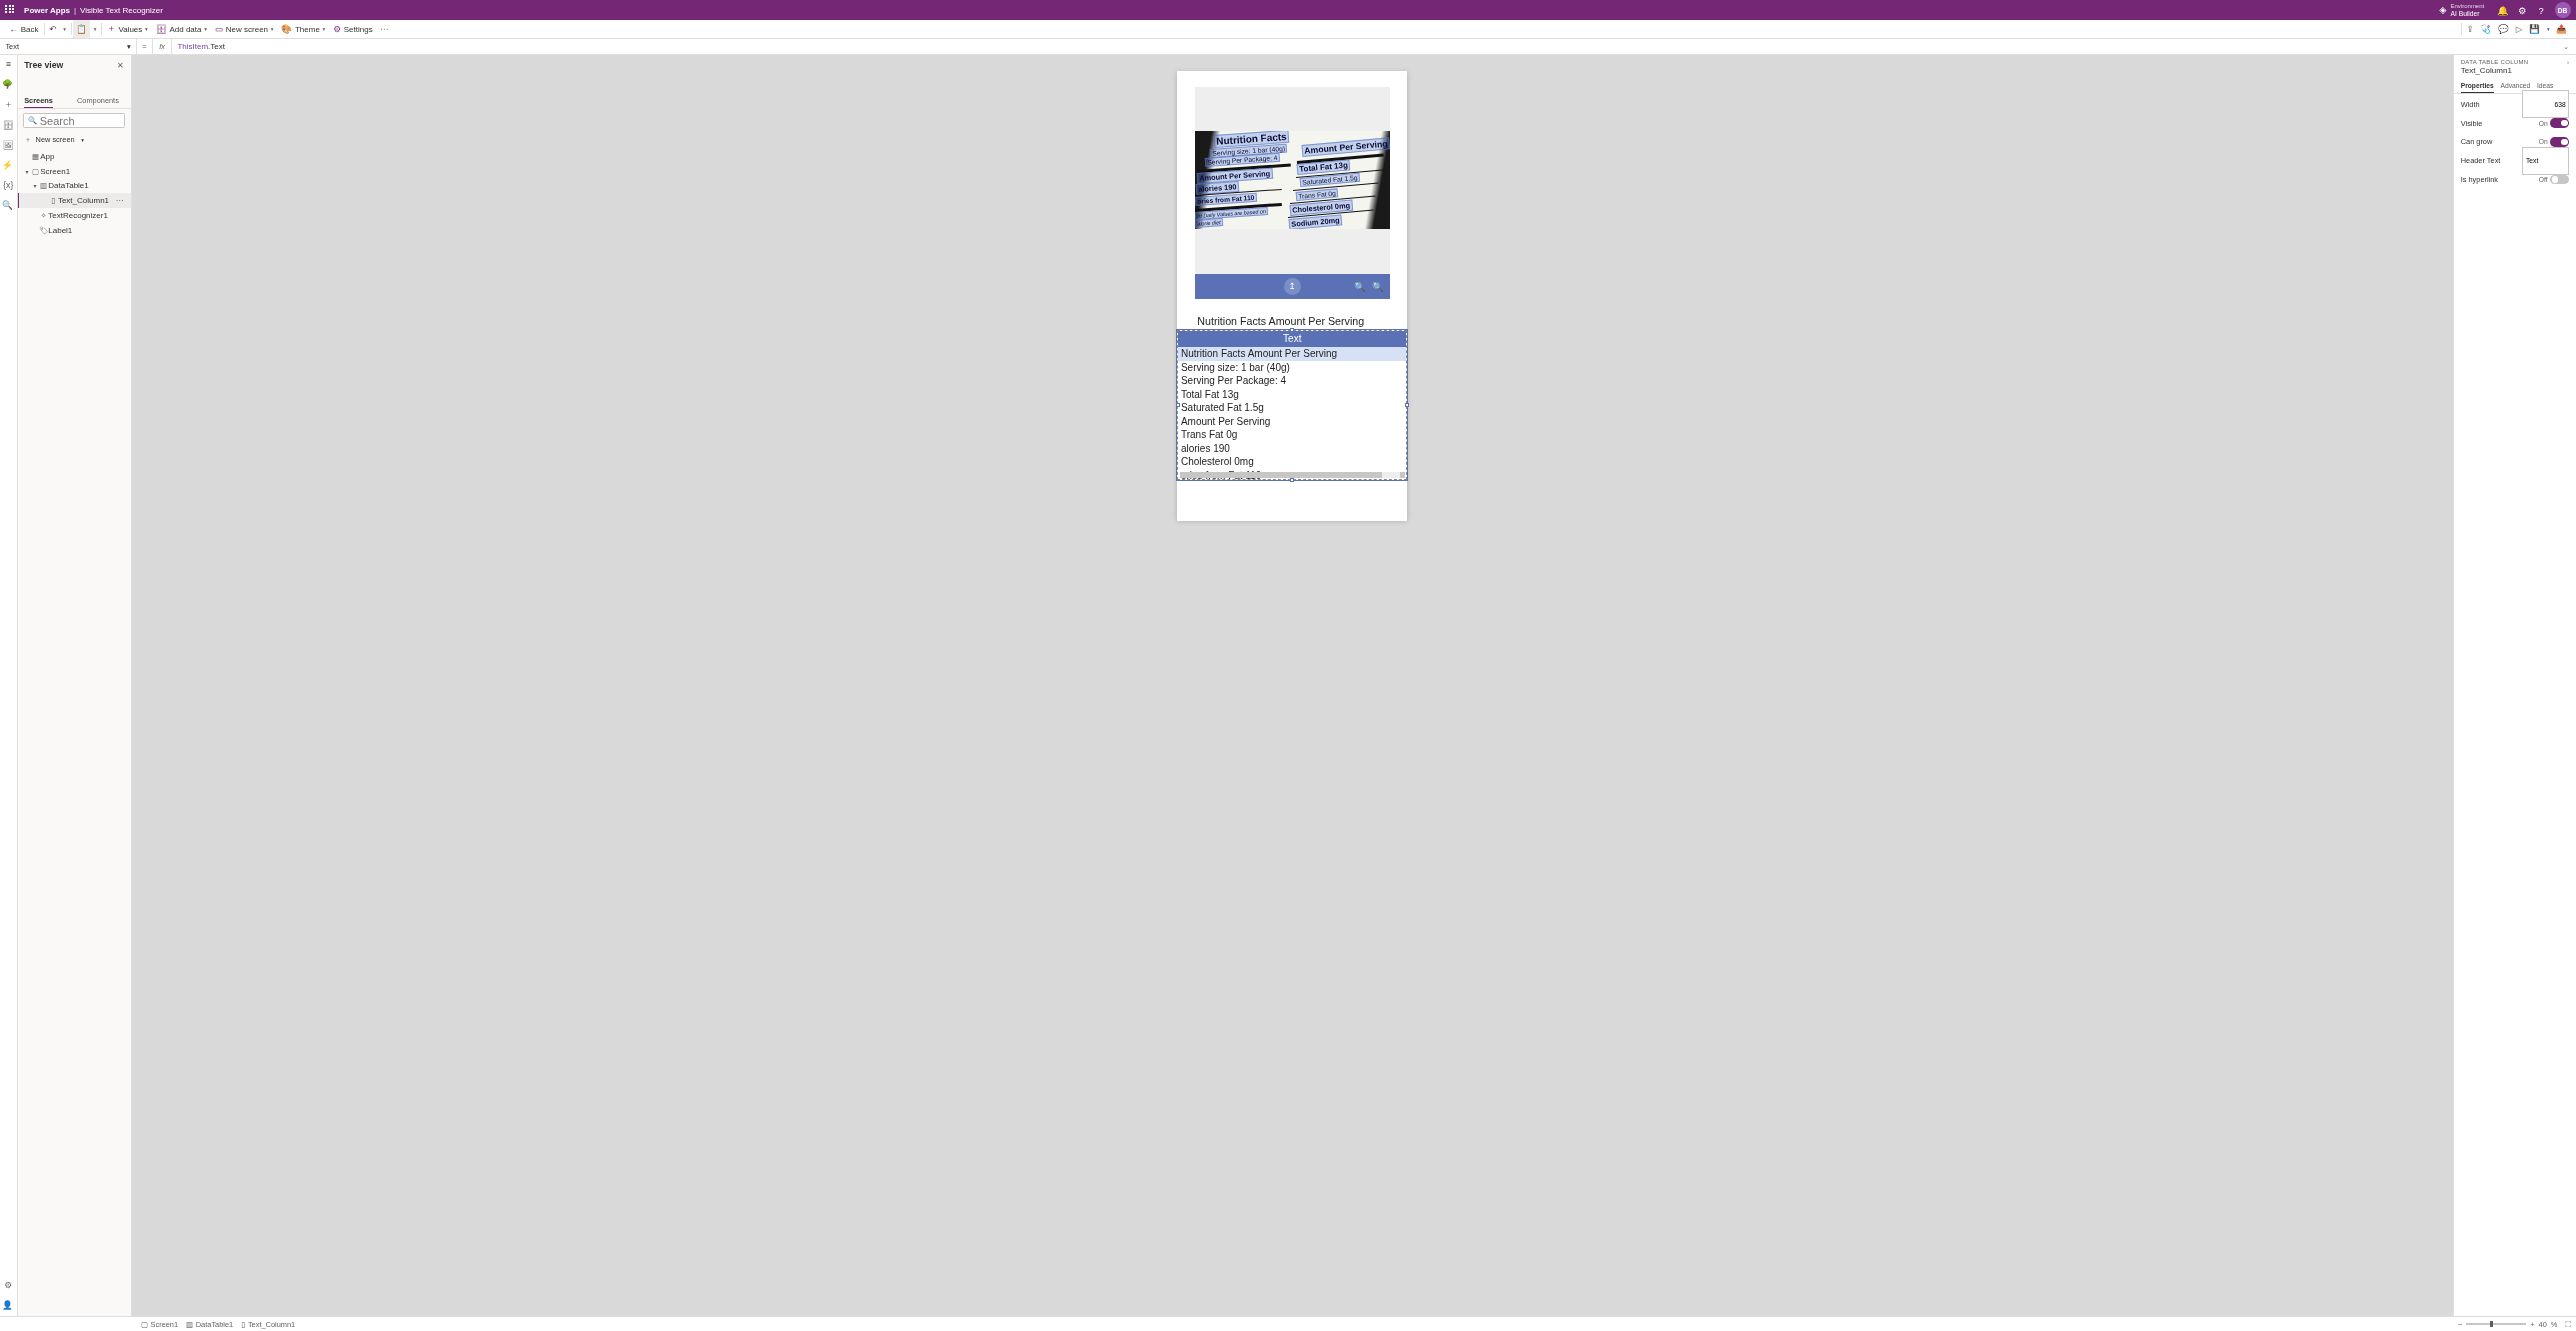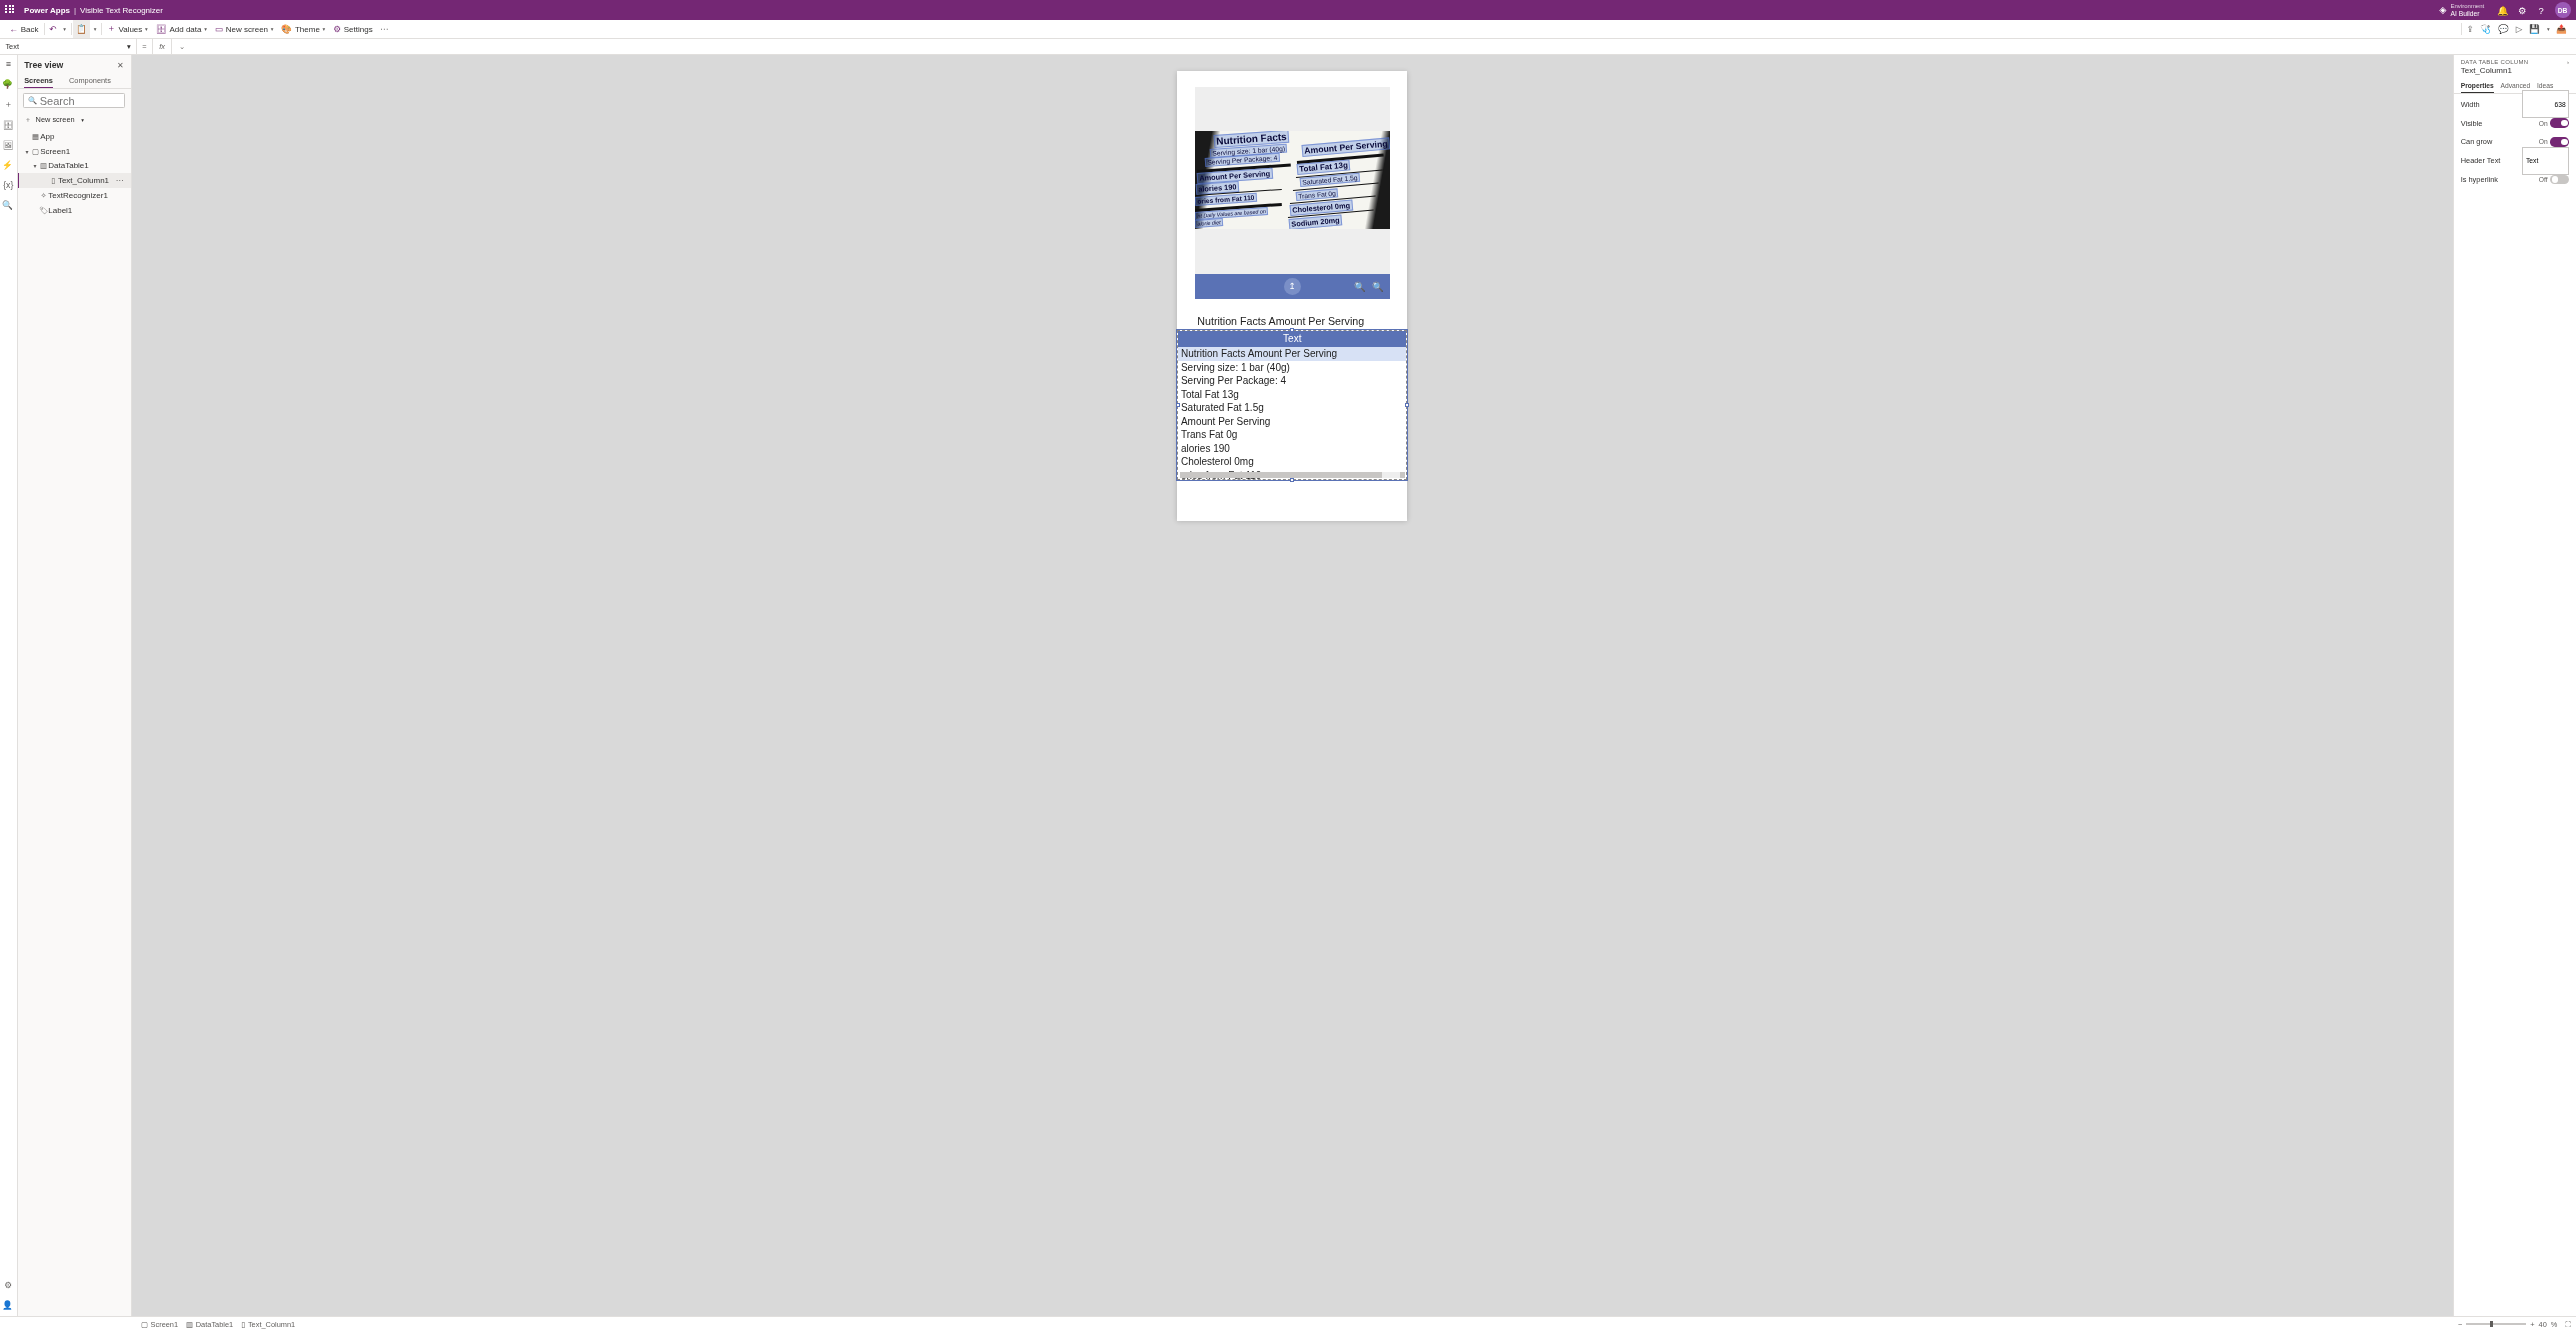--- a/index.html
+++ b/index.html
@@ -82,21 +82,21 @@
 .leftrail .bottom { margin-top: auto; margin-bottom: 5.4px; display:flex; flex-direction:column; gap:9.4px; align-items:center;}
 
 
 .treepanel {
   width: 114px; background: #faf9f8; border-right: 0.7px solid #e1dfdd;
   display: flex; flex-direction: column; font-size: 8px; color: #323130;
 }
 .treepanel .tp-head { display:flex; align-items:center; justify-content:space-between; padding: 5.4px 6.7px 2.7px 6.7px; }
 .treepanel .tp-title { font-weight: 600; font-size: 8.7px; }
 .treepanel .tp-close { color: #605e5c; cursor:pointer; font-size: 8px;}
-.treepanel .tp-tabs { display:flex; gap: 16px; padding: 0 6.7px; font-size: 7.4px; border-bottom: 0.7px solid #e1dfdd;}
+.treepanel .tp-tabs { display:flex; gap: 24px; padding: 0 6.7px; font-size: 7.4px; border-bottom: 0.7px solid #e1dfdd; margin-top: 20px;}
 .treepanel .tp-tab { padding: 2.7px 0; cursor:pointer; color:#605e5c;}
 .treepanel .tp-tab.active { color:#323130; border-bottom: 1.3px solid #742774; font-weight:600;}
 .treepanel .tp-search { margin: 4px 5.4px; height: 14.8px; border:0.7px solid #c8c6c4; background:#fff; display:flex; align-items:center; padding:0 4px; gap:2.7px; border-radius:1.3px;}
 .treepanel .tp-search input { border:none; outline:none; flex:1; font-size:11px; background:transparent;}
 .treepanel .tp-newscreen { padding: 2.7px 6.7px; display:flex; align-items:center; gap:4px; color:#323130; cursor:pointer; font-size:7.4px;}
 .treepanel .tree { padding: 1.3px 0; }
 .treepanel .node { display:flex; align-items:center; height: 14.8px; padding-right:4px; cursor:pointer; position:relative;}
 .treepanel .node.selected { background:#edebe9;}
 .treepanel .node.selected::before { content:""; position:absolute; left:0; top:0; bottom:0; width:1.3px; background:#742774;}
 .treepanel .node .tw { width:8px; text-align:center; font-size:6px; color:#605e5c;}
@@ -278,20 +278,23 @@
     </div>
 </div>
 
 <div class="fxbar">
   <div class="propsel">
     <span>Text</span>
     <span class="chev">▾</span>
   </div>
   <div class="eq">=</div>
   <div class="fx">fx</div>
+  <div class="formula">
+    <span class="tok-this">ThisItem</span><span class="tok-dot">.</span><span class="tok-prop">Text</span>
+  </div>
   <div class="expand">⌄</div>
 </div>
 
 <div class="mainrow">
 
   <div class="leftrail">
     <div class="ri">≡</div>
     <div class="ri">🌳</div>
     <div class="ri">＋</div>
     <div class="ri">🗄</div>

